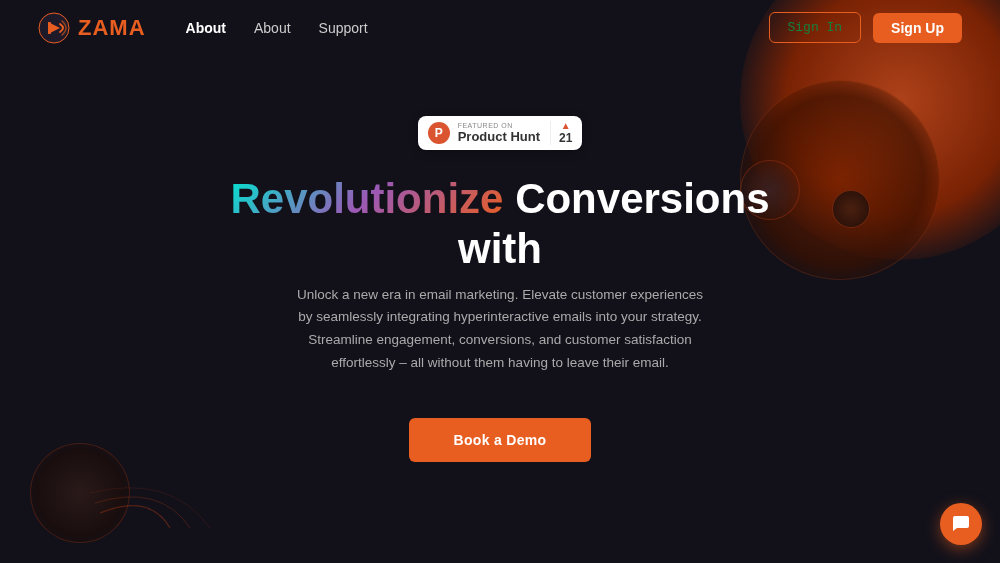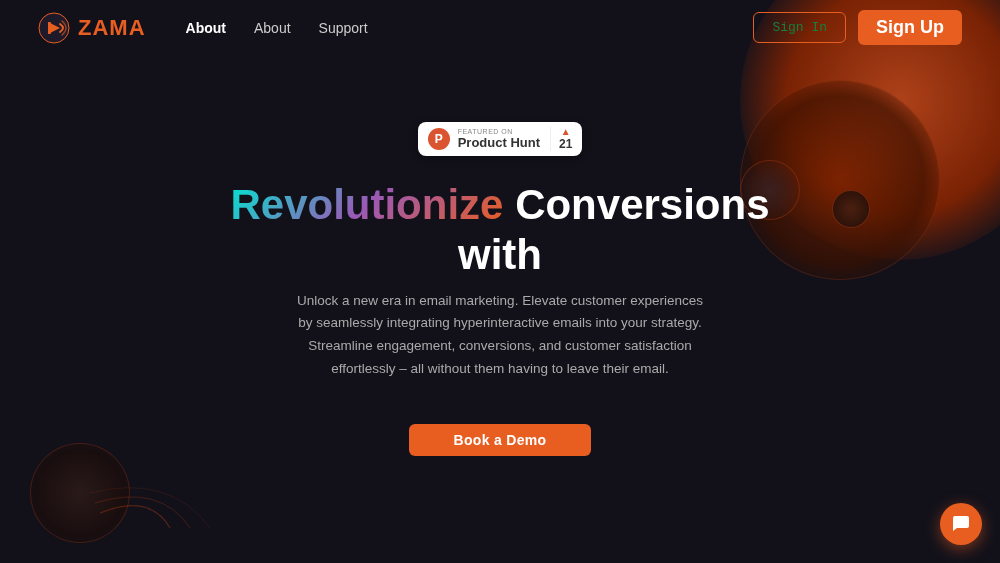--- a/index.html
+++ b/index.html
@@ -172,21 +172,21 @@
       cursor: pointer;
       font-family: Liberation Mono, monospace;
     }
 
     .btn-signup {
       padding: 7px 18px;
       background: #e85d20;
       border: none;
       color: #fff;
       border-radius: 6px;
-      font-size: 18px;
+      font-size: 14px;
       cursor: pointer;
       font-weight: 600;
     }
 
     
     .main-content {
       position: absolute;
       top: 55px;
       left: 0;
       right: 0;
@@ -297,21 +297,21 @@
     .hero-subtitle {
       font-size: 13.5px;
       color: #aaa;
       max-width: 420px;
       line-height: 1.7;
       margin-bottom: 43px;
     }
 
     
     .btn-demo {
-      padding: 8px 45px;
+      padding: 14px 45px;
       background: #e85d20;
       border: none;
       color: #fff;
       border-radius: 6px;
       font-size: 14px;
       font-weight: 700;
       cursor: pointer;
       letter-spacing: 0.3px;
     }
   </style>

